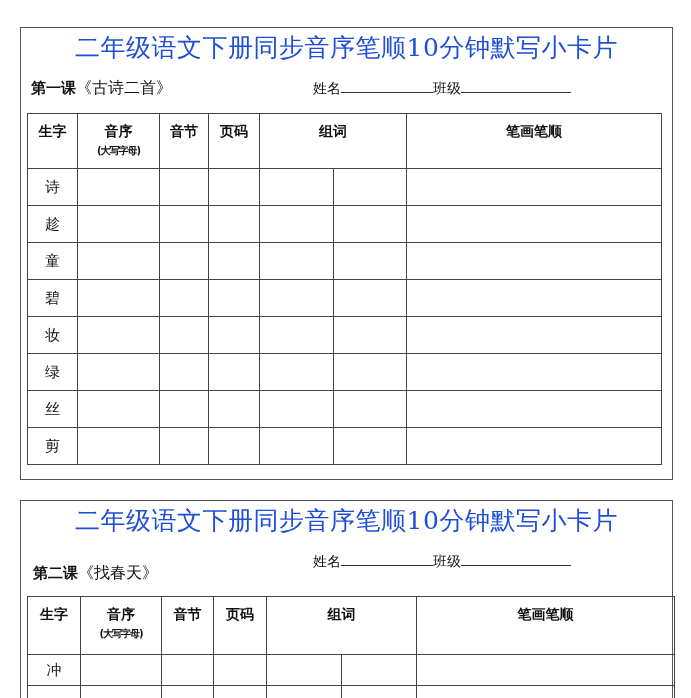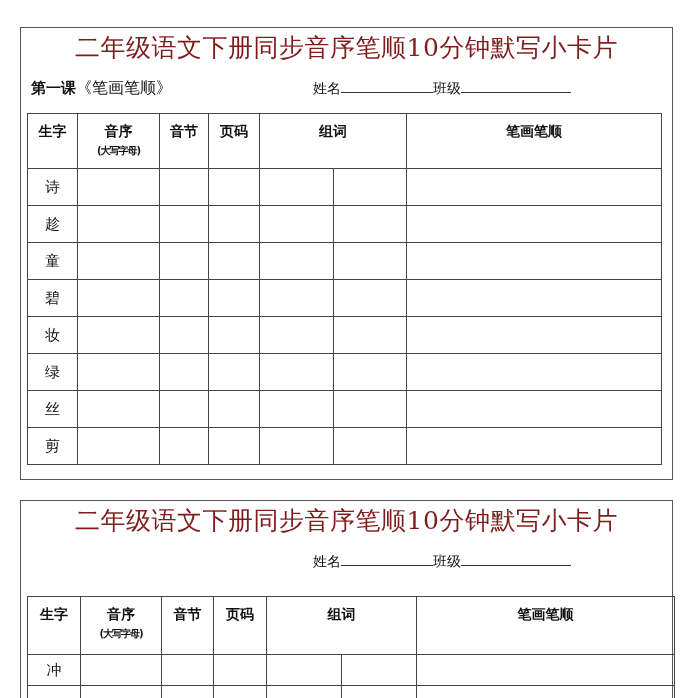--- a/index.html
+++ b/index.html
@@ -1,21 +1,21 @@
 <!DOCTYPE html>
 <html><head>
   <meta charset="utf-8">
   <style>
     html, body { margin: 0; padding: 0; background: #ffffff; }
     body { width: 691px; height: 698px; position: relative; overflow: hidden;
            font-family: "DejaVu Serif", "Liberation Serif", serif; color: #111; }
     .card { position: absolute; border: 1px solid #555; background: #fff; box-sizing: border-box; }
     .card-title { position: absolute; left: 0; right: 0; text-align: center;
                   font-family: "DejaVu Serif", serif; font-size: 25px; letter-spacing: 0.5px;
-                  color: #7f1d1d; white-space: nowrap; }
+                  color: #1d4ed8; white-space: nowrap; }
     .lesson { position: absolute; font-size: 16px; white-space: nowrap; }
     .lesson .num { font-family: Liberation Sans, sans-serif; font-weight: bold; font-size: 15px; }
     .lesson .name { font-family: "DejaVu Serif", serif; font-size: 16px; }
     .name-class { position: absolute; font-family: "DejaVu Sans", sans-serif; font-size: 14px;
                   white-space: nowrap; text-align: right; }
     .name-class .blank { display: inline-block; border-bottom: 1px solid #333; vertical-align: baseline;
                          height: 1px; margin-bottom: 0; position: relative; top: 0; }
     table.grid { position: absolute; border-collapse: collapse; table-layout: fixed; padding-left: 20px; }
     table.grid td, table.grid th { border: 1.5px solid #444; padding: 0; text-align: center;
                                    vertical-align: middle; box-sizing: border-box; }
@@ -23,21 +23,21 @@
                     vertical-align: top; padding-top: 9px; }
     table.grid th .sub { display: block; font-size: 10px; font-weight: bold; margin-top: 3px; letter-spacing: -1px; }
     table.grid td.char { font-family: "DejaVu Sans", sans-serif; font-size: 15px; }
   </style>
 </head>
 <body>
 
 <div class="card" style="left:20px; top:27px; width:653px; height:453px;">
   <div class="card-title" style="top:3px;">二年级语文下册同步音序笔顺10分钟默写小卡片</div>
   <div class="lesson" style="left:10px; top:50px;">
-    <span class="num">第一课</span><span class="name">《笔画笔顺》</span>
+    <span class="num">第一课</span><span class="name">《古诗二首》</span>
   </div>
   <div class="name-class" style="left:292px; top:52px;">
     <span>姓名</span><span class="blank" style="width:92px;"></span><span>班级</span><span class="blank" style="width:110px;"></span>
   </div>
 
   <table class="grid" style="left:6px; top:85px; width:634px;">
     <colgroup>
       <col style="width:50px">
         <col style="width:82px">
         <col style="width:49px">
@@ -129,20 +129,23 @@
           <td></td>
       <td></td>
           <td></td>
     </tr>
   </tbody>
     </table>
 </div>
 
 <div class="card" style="left:20px; top:500px; width:653px; height:210px; border-bottom:none;">
   <div class="card-title" style="top:3px;">二年级语文下册同步音序笔顺10分钟默写小卡片</div>
+  <div class="lesson" style="left:12px; top:62px;">
+    <span class="num">第二课</span><span class="name">《找春天》</span>
+  </div>
   <div class="name-class" style="left:292px; top:52px;">
     <span>姓名</span><span class="blank" style="width:92px;"></span><span>班级</span><span class="blank" style="width:110px;"></span>
   </div>
 
   <table class="grid" style="left:6px; top:95px; width:647px;">
     <colgroup>
       <col style="width:53px">
         <col style="width:81px">
         <col style="width:52px">
         <col style="width:53px">

